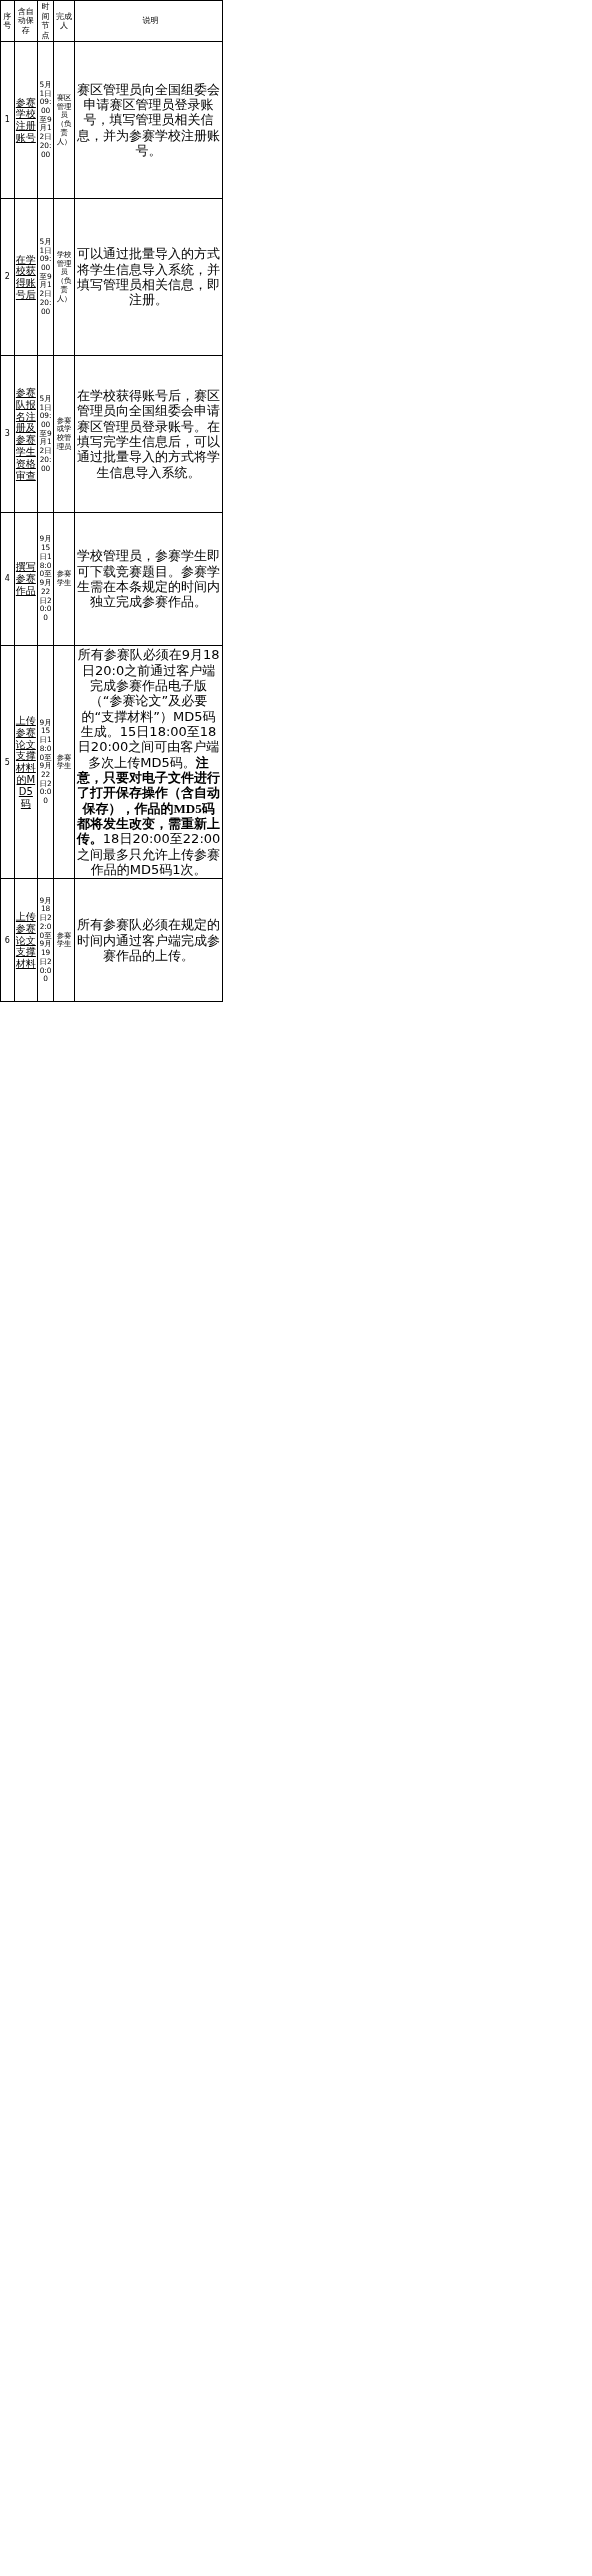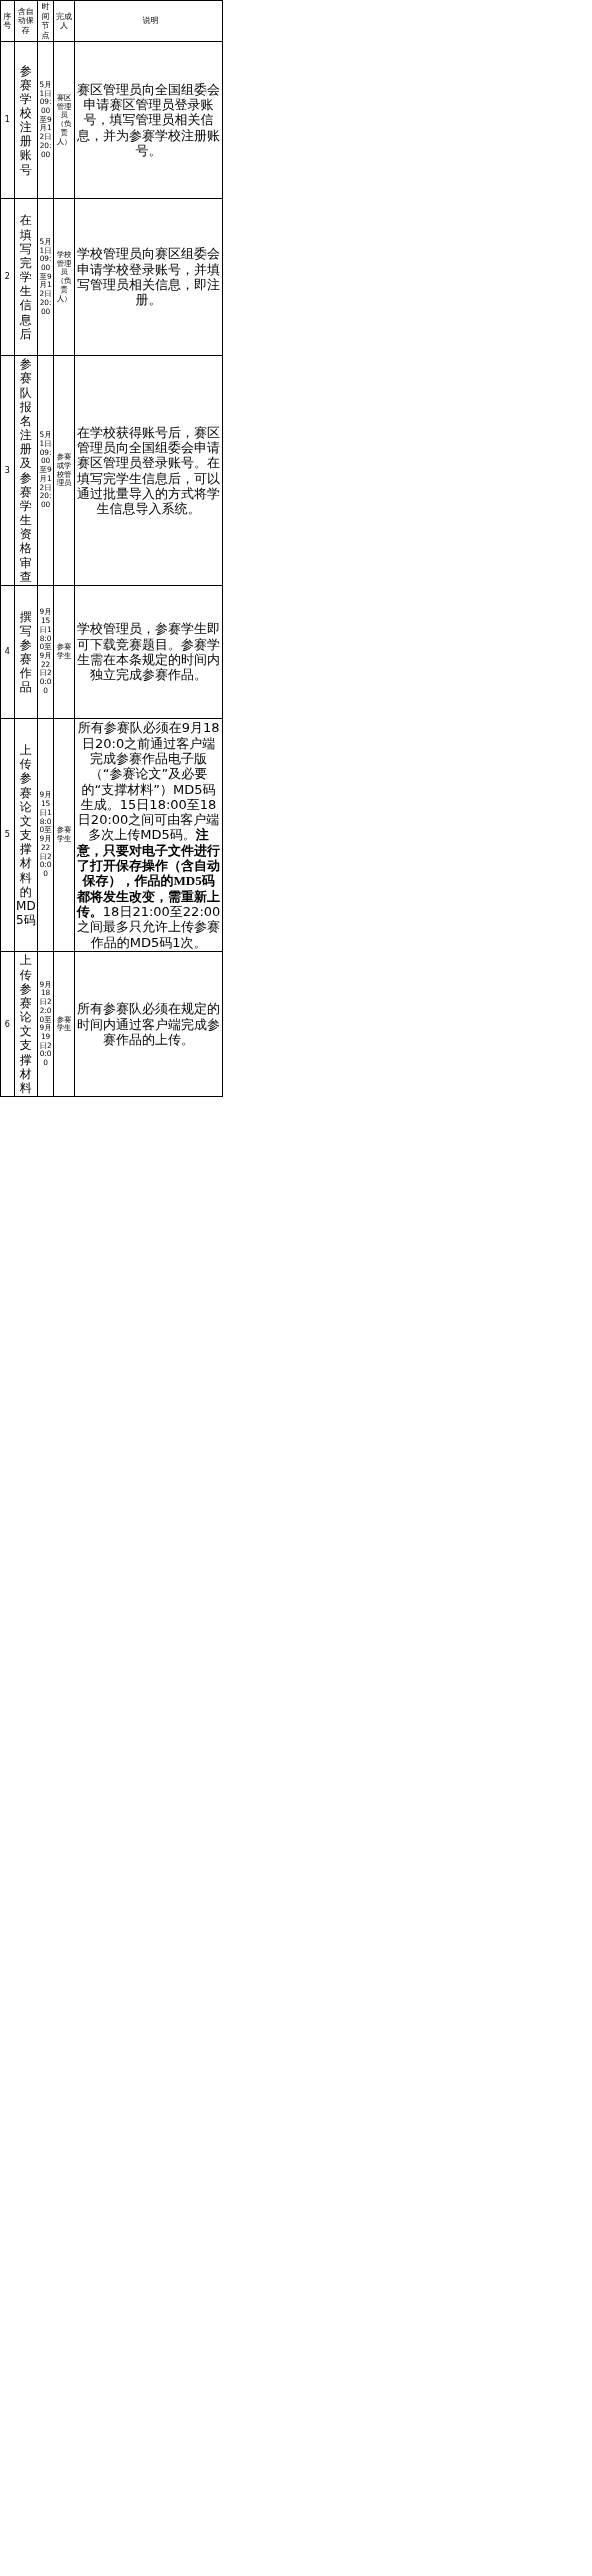--- a/index.html
+++ b/index.html
@@ -52,22 +52,23 @@
   thead th.h-desc {
     text-align: center;
     padding-left: 5px;
   }
 
   td.seq {
     font-size: 8px;
     text-align: center;
   }
   td.item {
-    font-size: 12px;
+    font-size: 10px;
     text-align: center;
+    text-decoration: underline;
   }
   td.time {
     font-size: 7.4px;
     text-align: center;
     letter-spacing: 0;
   }
   td.who {
     font-size: 7.4px;
     text-align: center;
   }
@@ -113,25 +114,25 @@
           <td class="seq">1</td>
           <td class="item">参赛学校注册账号</td>
           <td class="time">5月1日09:00至9月12日20:00</td>
           <td class="who">赛区管理员（负责人）</td>
           <td class="desc">
             <p><span>赛区管理员向全国组委会申请赛区管理员登录账号，填写管理员相关信息，并为参赛学校注册账号。</span></p>
           </td>
         </tr>
         <tr style="height: 157px;">
           <td class="seq">2</td>
-          <td class="item">在填写完学生信息后</td>
+          <td class="item">在学校获得账号后</td>
           <td class="time">5月1日09:00至9月12日20:00</td>
           <td class="who">学校管理员（负责人）</td>
           <td class="desc">
-            <p><span>学校管理员向赛区组委会申请学校登录账号，并填写管理员相关信息，即注册。</span></p>
+            <p><span>可以通过批量导入的方式将学生信息导入系统，并填写管理员相关信息，即注册。</span></p>
           </td>
         </tr>
         <tr style="height: 157px;">
           <td class="seq">3</td>
           <td class="item">参赛队报名注册及参赛学生资格审查</td>
           <td class="time">5月1日09:00至9月12日20:00</td>
           <td class="who">参赛或学校管理员</td>
           <td class="desc">
             <p><span>在学校获得账号后，赛区管理员向全国组委会申请赛区管理员登录账号。在填写完学生信息后，可以通过批量导入的方式将学生信息导入系统。</span></p>
           </td>
@@ -144,21 +145,21 @@
           <td class="desc">
             <p><span>学校管理员，参赛学生即可下载竞赛题目。</span><span>参赛学生需在本条规定的时间内独立完成参赛作品。</span></p>
           </td>
         </tr>
         <tr style="height: 179px;">
           <td class="seq">5</td>
           <td class="item">上传参赛论文支撑材料的MD5码</td>
           <td class="time">9月15日18:00至9月22日20:00</td>
           <td class="who">参赛学生</td>
           <td class="desc">
-            <p><span>所有参赛队必须在9月18日20:0之前通过客户端完成参赛作品电子版（“参赛论文”及必要的“支撑材料”）MD5码生成。15日18:00至18日20:00之间可由客户端多次上传MD5码。</span><span class="bold">注意，只要对电子文件进行了打开保存操作（含自动保存），作品的MD5码都将发生改变，需重新上传。</span><span>18日21:00至22:00之间最多只允许上传参赛作品的MD5码1次。</span></p>
+            <p><span>所有参赛队必须在9月18日20:0之前通过客户端完成参赛作品电子版（“参赛论文”及必要的“支撑材料”）MD5码生成。15日18:00至18日20:00之间可由客户端多次上传MD5码。</span><span class="bold">注意，只要对电子文件进行了打开保存操作（含自动保存），作品的MD5码都将发生改变，需重新上传。</span><span>18日20:00至22:00之间最多只允许上传参赛作品的MD5码1次。</span></p>
           </td>
         </tr>
         <tr style="height: 123px;">
           <td class="seq">6</td>
           <td class="item">上传参赛论文支撑材料</td>
           <td class="time">9月18日22:00至9月19日20:00</td>
           <td class="who">参赛学生</td>
           <td class="desc">
             <p><span>所有参赛队必须在规定的时间内通过客户端完成参赛作品的上传。</span></p>
           </td>

